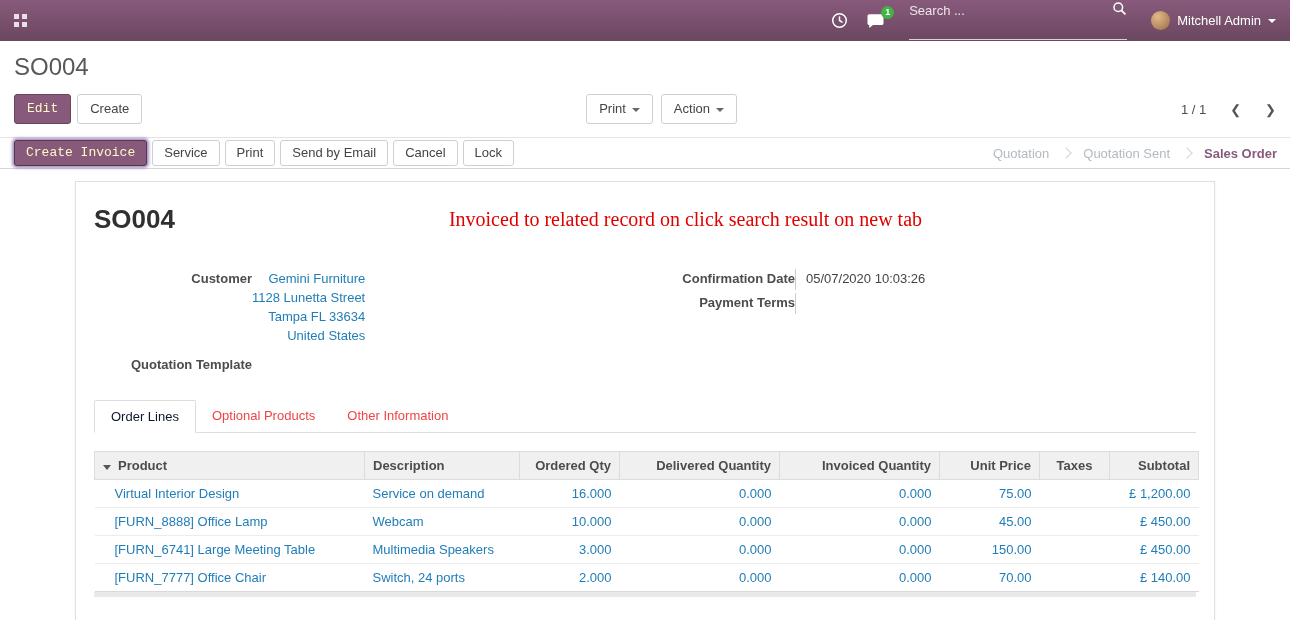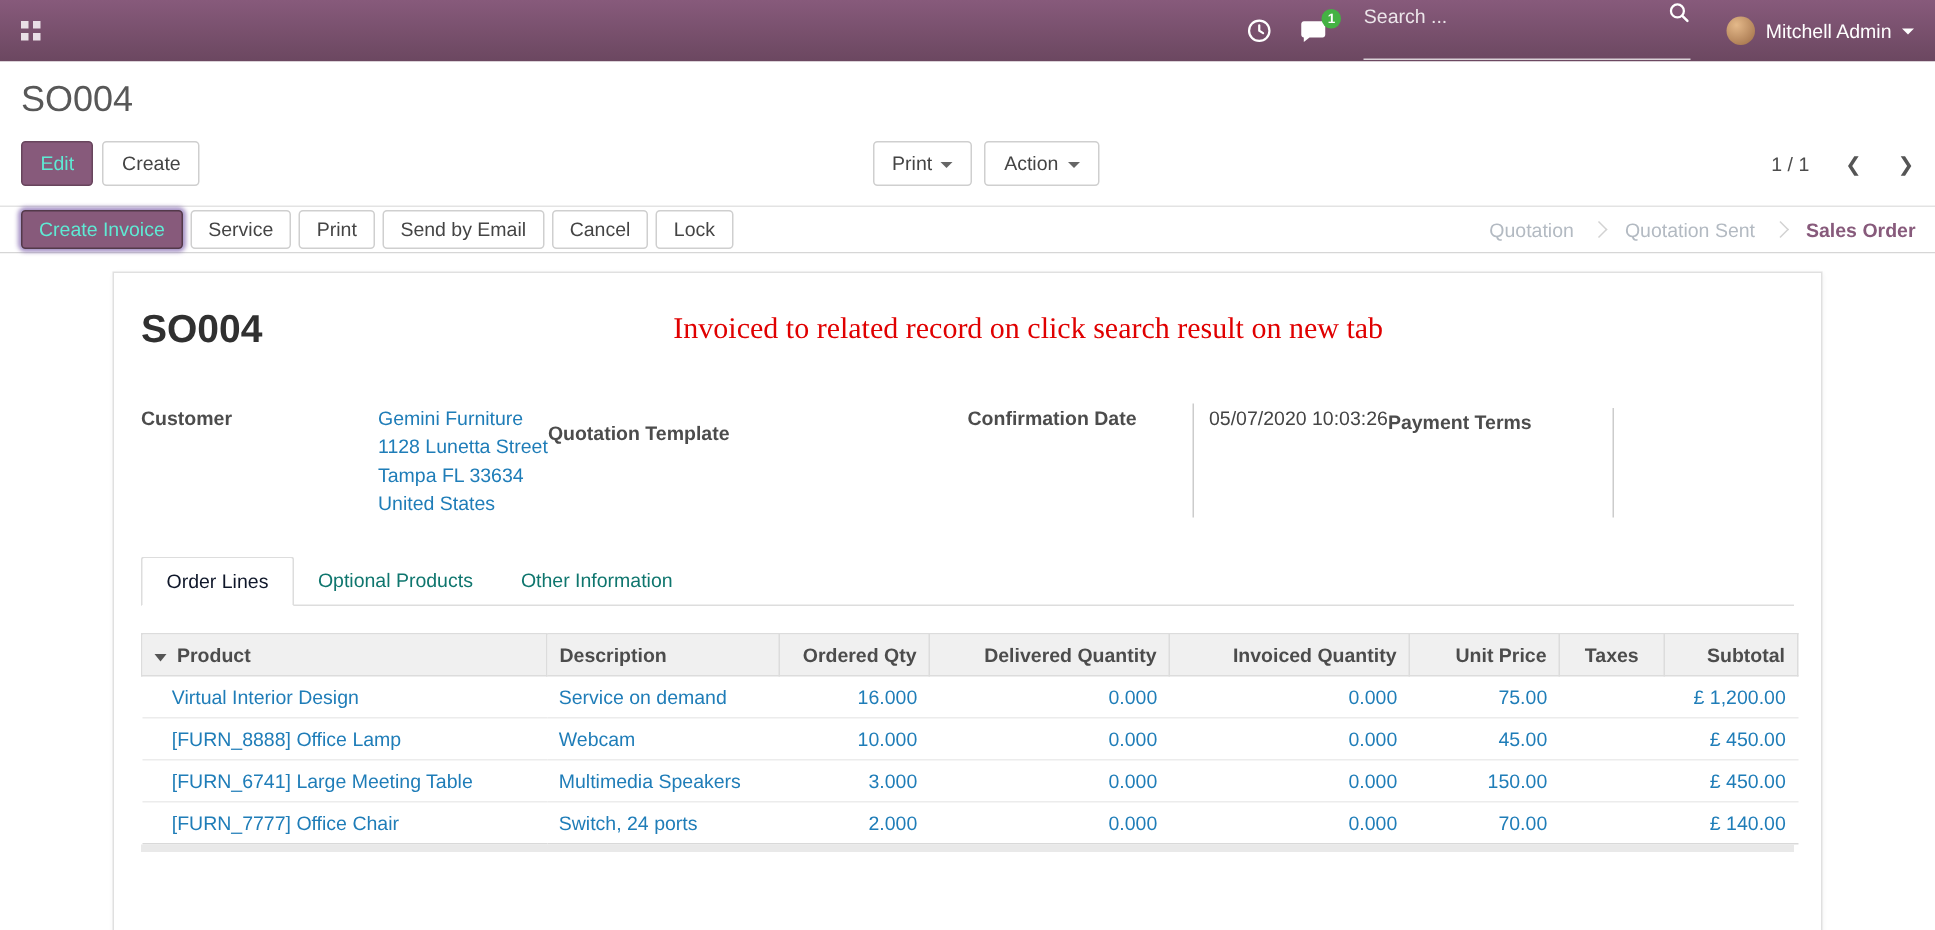--- a/index.html
+++ b/index.html
@@ -33,21 +33,21 @@
   .control-panel { background:#fff; padding:12px 14px 13px; }
   .cp-title { font-size:24px; font-weight:400; color:#585858; margin-bottom:13px; }
   .cp-row { display:flex; align-items:center; }
   .cp-left { display:flex; gap:6px; }
   .cp-center { flex:1; display:flex; justify-content:center; gap:8px; }
   .cp-pager { display:flex; align-items:center; gap:24px; color:#4c4c4c; }
   .pager-arrow { cursor:pointer; color:#555; font-size:13px; }
 
   .btn { font-size:13px; line-height:18px; padding:5px 12px; border:1px solid #cfcfcf; background:#fff;
          border-radius:3px; color:#444; cursor:pointer; font-family:inherit; white-space:nowrap; }
-  .btn-primary { background:var(--brand,#875a7b); border-color:var(--brand_dark,#68455d); color:#5eead4; }
+  .btn-primary { background:var(--brand,#875a7b); border-color:var(--brand_dark,#68455d); color:#fef9c3;font-family:Liberation Mono, monospace; }
   .btn-focus { box-shadow:0 0 3px 2px rgba(116,86,166,.65); border-color:#53394a; }
 
   
   .statusbar { height:32px; border-top:1px solid #e3e3e3; border-bottom:1px solid #d6d6d6;
                display:flex; align-items:center; justify-content:space-between; padding-left:14px; background:#fff; }
   .sb-buttons { display:flex; gap:5px; }
   .sb-buttons .btn { padding:3px 11px;text-align:center; }
   .pipeline { display:flex; align-items:center; height:100%; }
   .state { padding:0 13px; line-height:31px; color:var(--inactive_state,#b3bac2); cursor:pointer; white-space:nowrap; }
   .state.active { color:var(--brand,#875a7b); font-weight:700; }
@@ -57,32 +57,32 @@
   
   .sheet-area { padding-top:12px; display:flex; justify-content:center; background:#fff; }
   .sheet { width:1140px; min-height:560px; background:#fff; border:1px solid #e0e0e0;
            box-shadow:0 1px 3px rgba(0,0,0,.06); padding:22px 18px 30px; }
   .sheet-head { display:flex; align-items:flex-start; }
   .sheet-title { font-size:26px; font-weight:700; color:#303030; }
   .notice { flex:1; text-align:center; font-family:"Liberation Serif", serif; font-size:20px;
             color:var(--notice,#e00000); padding-top:4px; }
 
   .o-group { display:flex; margin-top:34px; }
-  .group { width:50%; display:flex; flex-direction:row; }
+  .group { width:50%; display:flex; flex-direction:column;text-align:right; }
   .frow { display:flex; }
   .flabel { width:158px; font-weight:700; color:#4c4c4c; line-height:19px; flex:none; }
   .fvalue { line-height:19px; }
   .link-text { color:var(--link,#1f7db8); }
   .mt8 { margin-top:10px; }
   .group-right .flabel { width:150px; }
   .group-right .fvalue { border-left:1px solid #ccc; padding-left:10px; min-height:21px; color:#444; }
 
   
   .tabs { display:flex; border-bottom:1px solid #ddd; margin-top:26px; }
-  .tab { padding:8px 16px; color:#0f766e; cursor:pointer; }
+  .tab { padding:8px 16px; color:#ef4444; cursor:pointer; }
   .tab.active { color:#0f172a; background:#fff; border:1px solid #ddd; border-bottom:1px solid #fff;
                 margin-bottom:-1px; border-radius:2px 2px 0 0; }
 
   
   table { width:100%; border-collapse:collapse; table-layout:fixed; margin-top:18px; }
   thead th { background:#f0f0f0; border:1px solid #dcdcdc; color:#4c4c4c; font-weight:700;
              padding:6px 8px; text-align:left; font-size:13px; cursor:pointer; white-space:nowrap; overflow:hidden; }
   thead th.num { text-align:right; }
   thead th.ctr { text-align:center; }
   tbody td { padding:6px 8px; border-top:1px solid #ececec; color:var(--link,#1f7db8);

